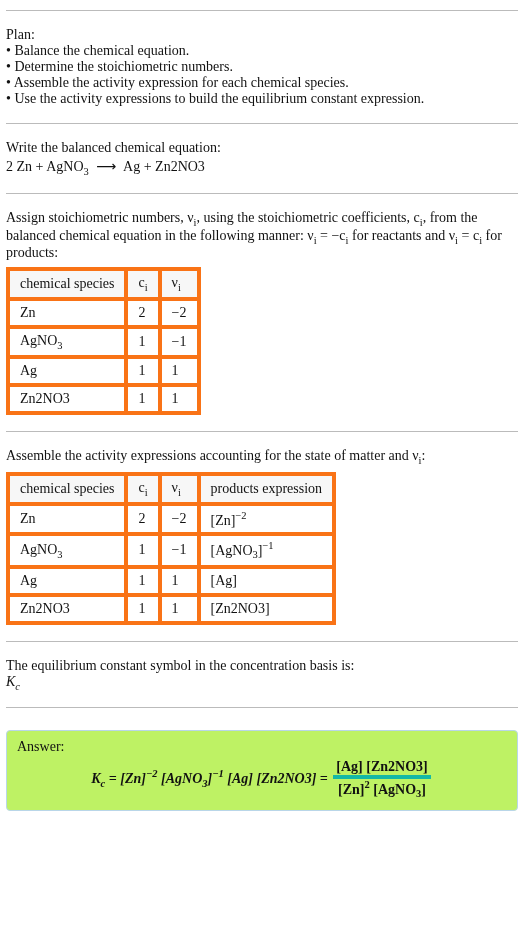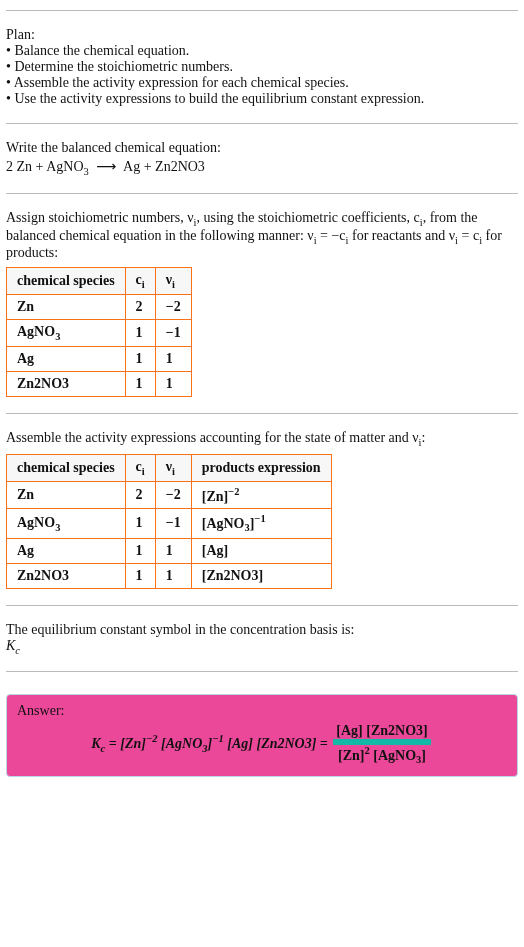--- a/index.html
+++ b/index.html
@@ -20,45 +20,45 @@
   }
   sub { font-size: 0.75em; vertical-align: sub; }
   sup { font-size: 0.75em; vertical-align: super; }
   .arrow { padding: 0 4px; }
 
   table.data {
     border-collapse: collapse;
     margin-top: 6px;
   }
   table.data th, table.data td {
-    border: 1px solid #f97316;
+    border: 4px solid #f97316;
     padding: 4px 10px;
     text-align: left;
-    font-weight: bold;
+    font-weight: normal;
     background: #fff;
   }
   table.data th {
     background: #f7f7f7;
   }
 
   .answer-box {
-    background: #ec4899;
+    background: #bef264;
     border: 1px solid #b9d6e8;
     border-radius: 4px;
     padding: 8px 10px 10px 10px;
     margin-top: 6px;
   }
   .answer-label { margin-bottom: 4px; }
   .frac {
     display: inline-block;
     vertical-align: middle;
     text-align: center;
     padding: 0 2px;
   }
-  .frac .num { display:block; border-bottom: 6px solid #14b8a6; padding: 0 3px; }
+  .frac .num { display:block; border-bottom: 4px solid #14b8a6; padding: 0 3px; }
   .frac .den { display:block; padding: 0 3px; }
   .eq-line { margin-top: 2px; }
   .kc { font-style: italic; }
 </style>
 </head>
 <body>
 
 <div class="page">
 
   <hr class="sep">

